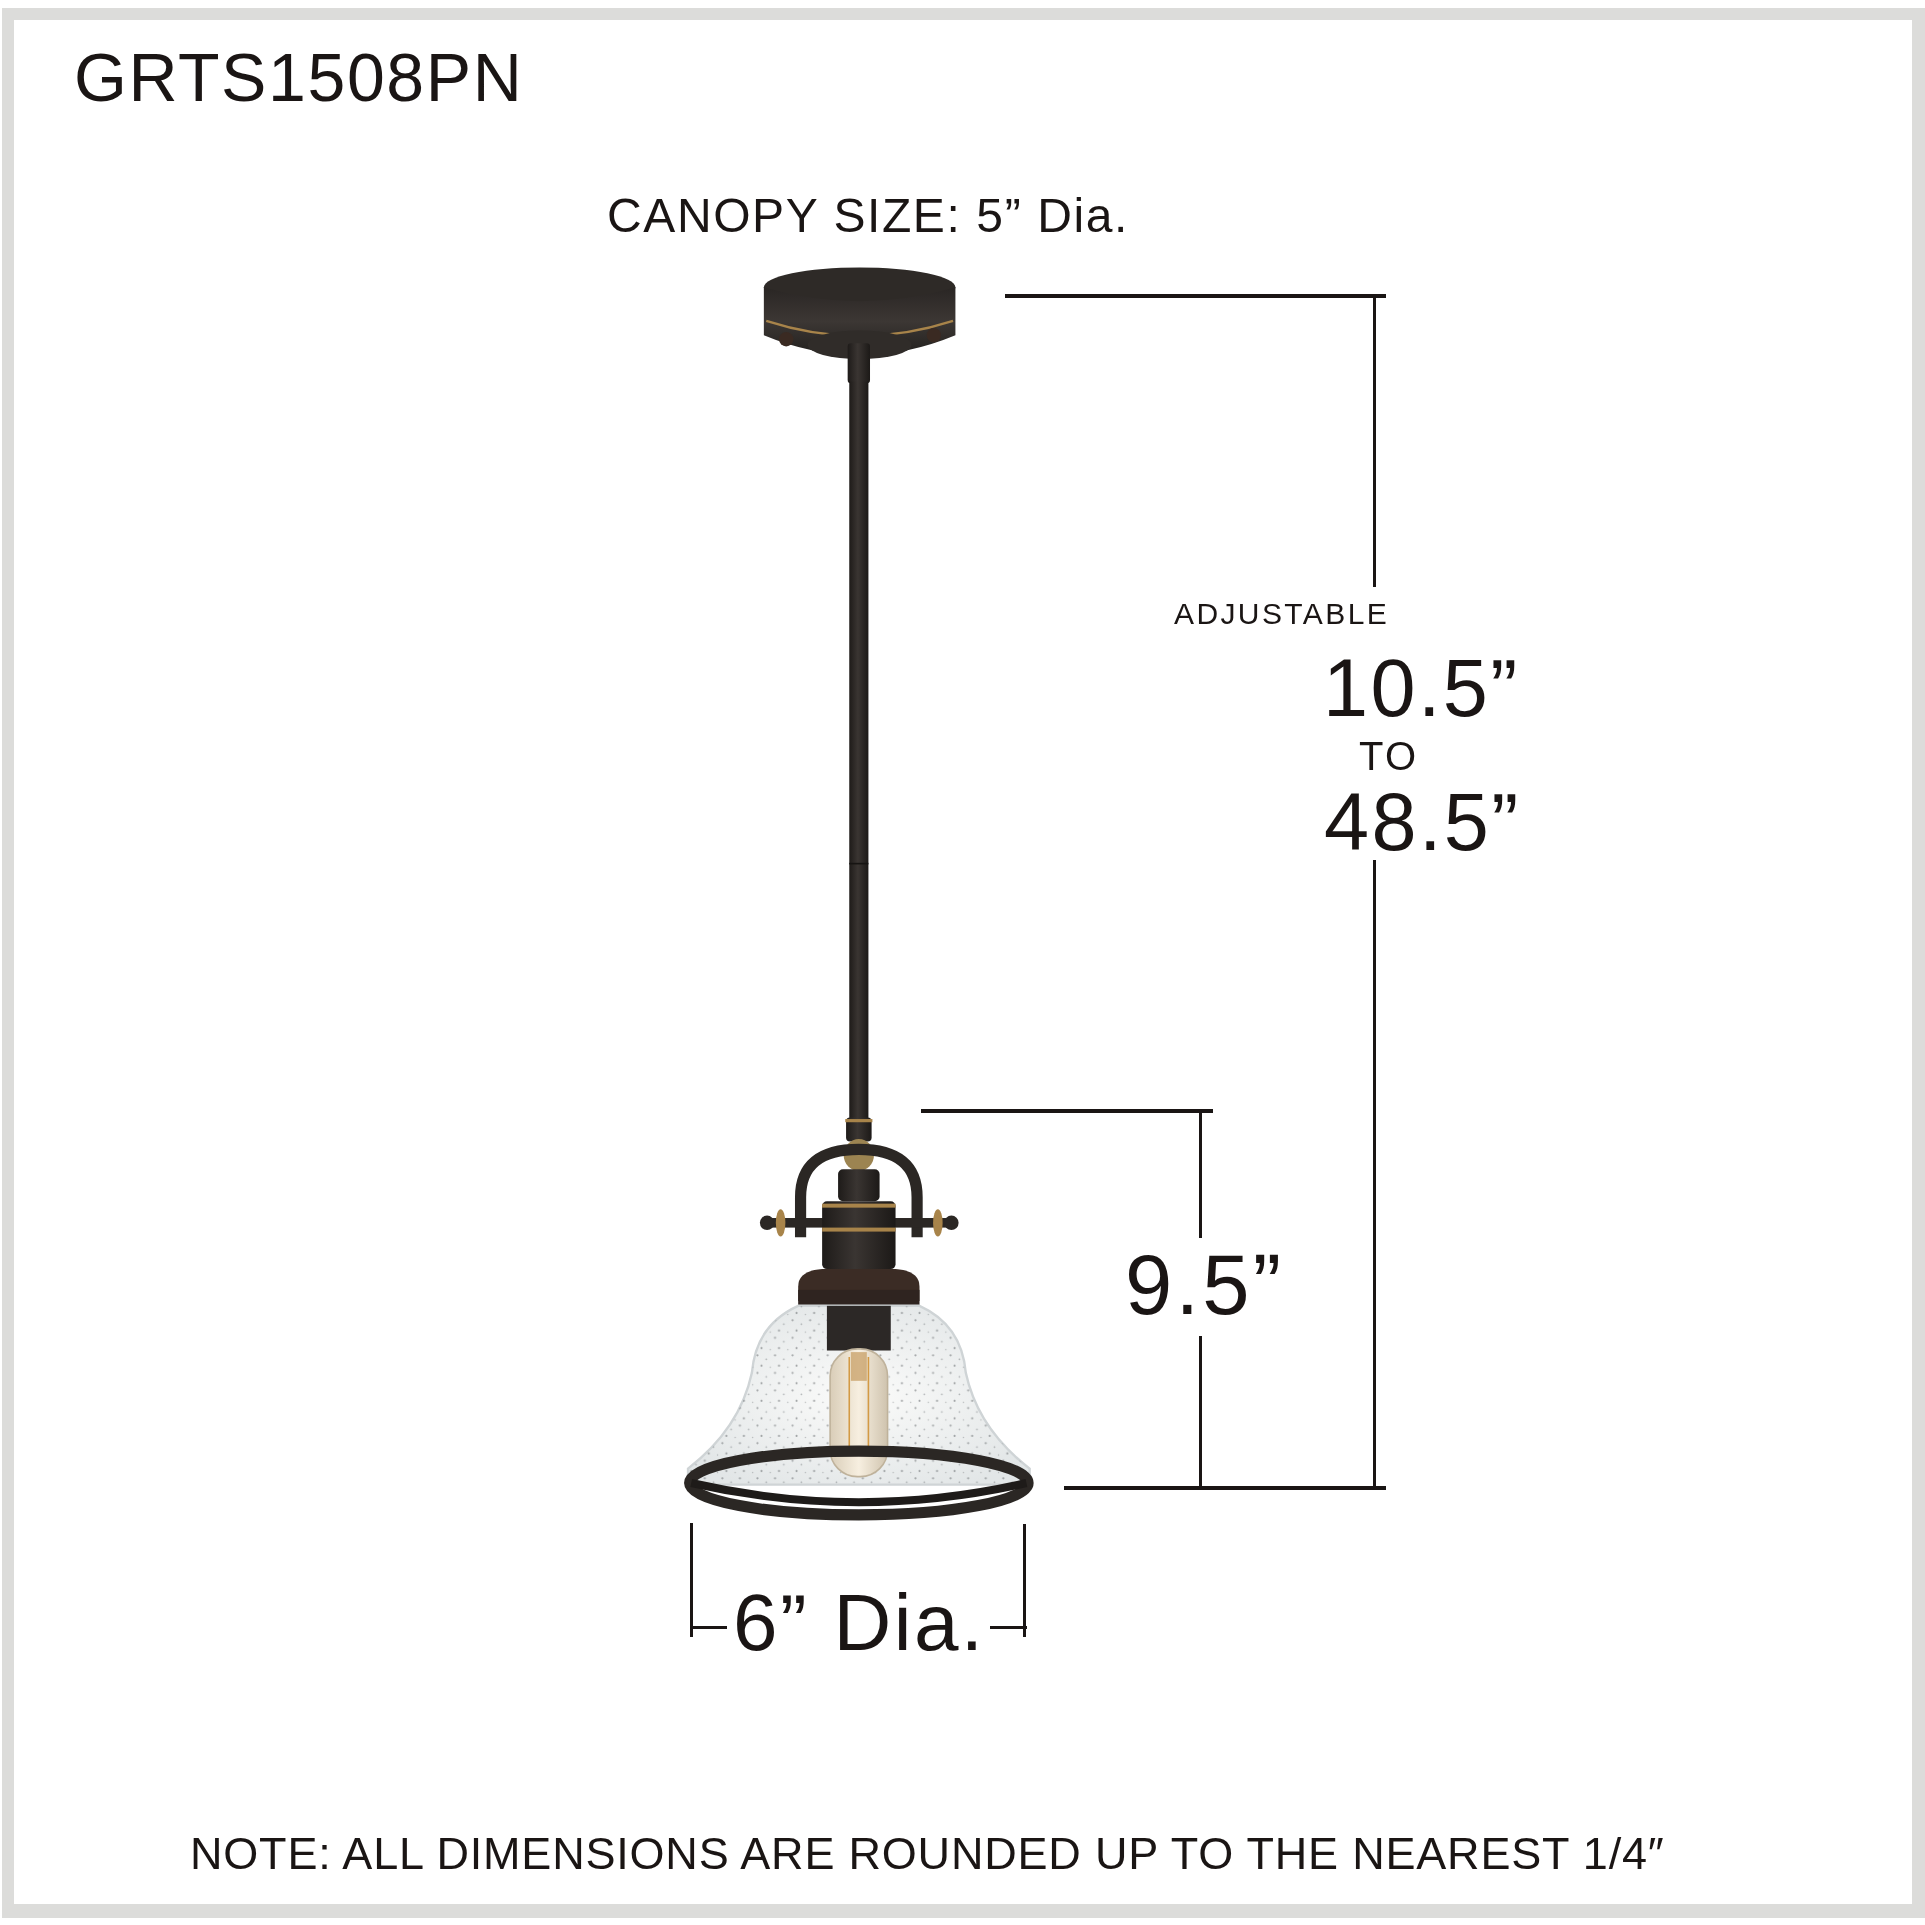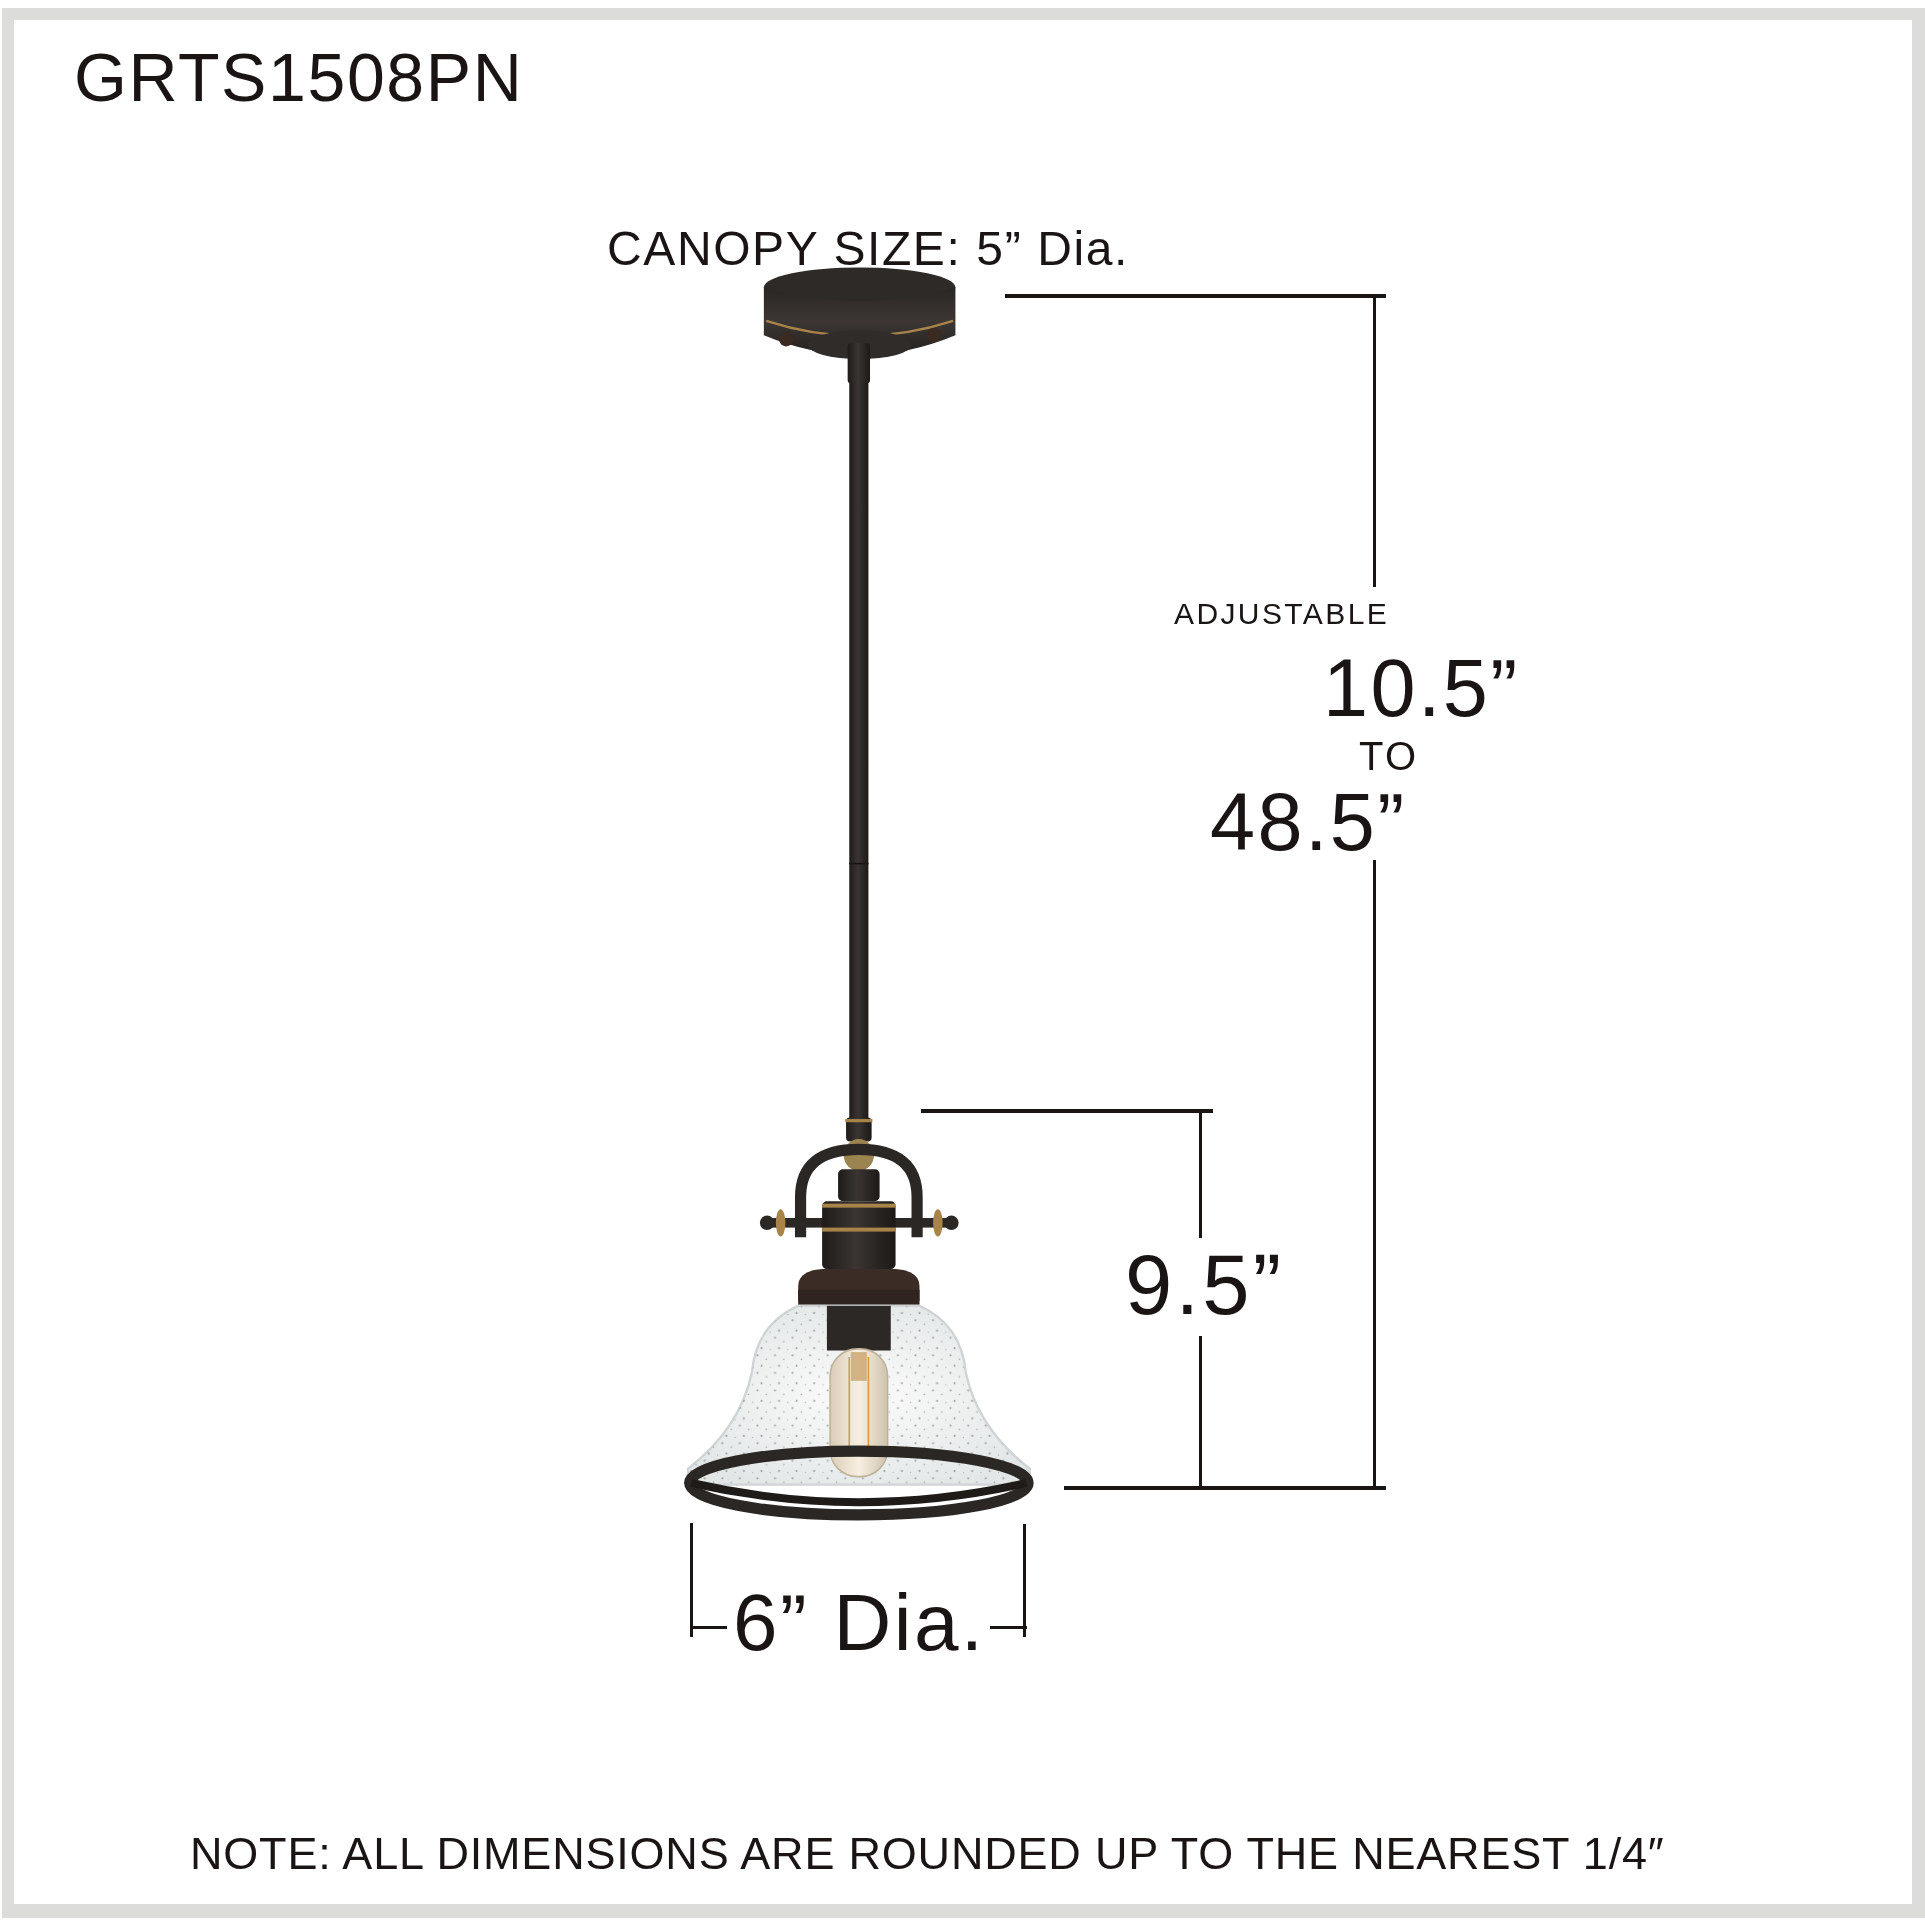--- a/index.html
+++ b/index.html
@@ -1,25 +1,25 @@
 <!DOCTYPE html>
 <html style="font-size:12.8px"><head>
 <meta charset="utf-8">
 <style>
   html, body { margin: 0; padding: 0; background: #ffffff; }
   body { width: 1926px; height: 1926px; position: relative; overflow: hidden; font-family: "Liberation Sans", "DejaVu Sans", sans-serif; color: #1a1514; }
   .frame { position: absolute; left: 2.4px; top: 8px; width: 1923px; height: 1910px; background: #dcdcda; }
   .sheet { position: absolute; left: 13.6px; top: 20px; width: 1898px; height: 1884px; background: #ffffff; }
   .txt { position: absolute; white-space: nowrap; line-height: 1; letter-spacing: 0; }
   #title { left: 61px; top: 43px; font-size: 68px; letter-spacing: 1.6px; margin-left: 13px; }
-  #canopy { left: 607px; top: 192px; font-size: 48px; letter-spacing: 1.6px; margin-top: 33px; }
+  #canopy { left: 607px; top: 192px; font-size: 48px; letter-spacing: 1.6px; }
   #adjustable { left: 1174px; top: 599px; font-size: 30px; letter-spacing: 2.4px; }
   #min-len { left: 1323px; top: 648px; font-size: 81px; letter-spacing: 2.4px; }
   #to-word { left: 1351px; top: 736px; font-size: 40px; letter-spacing: 2.4px; margin-left: 8px; }
-  #max-len { left: 1210px; top: 782px; font-size: 81px; letter-spacing: 2.4px; }
+  #max-len { left: 1324px; top: 782px; font-size: 81px; letter-spacing: 2.4px; }
   #height-dim { left: 1125px; top: 1242px; font-size: 85px; letter-spacing: 3.2px; }
   #dia-dim { left: 733px; top: 1583px; font-size: 80px; letter-spacing: 2.4px; }
   #note { left: 190px; top: 1831px; font-size: 45px; letter-spacing: 0.8px; }
   .line { position: absolute; background: #1a1514; }
   svg { position: absolute; left: 0; top: 0; }
 </style>
 </head>
 <body>
 
 <div class="frame"></div>

